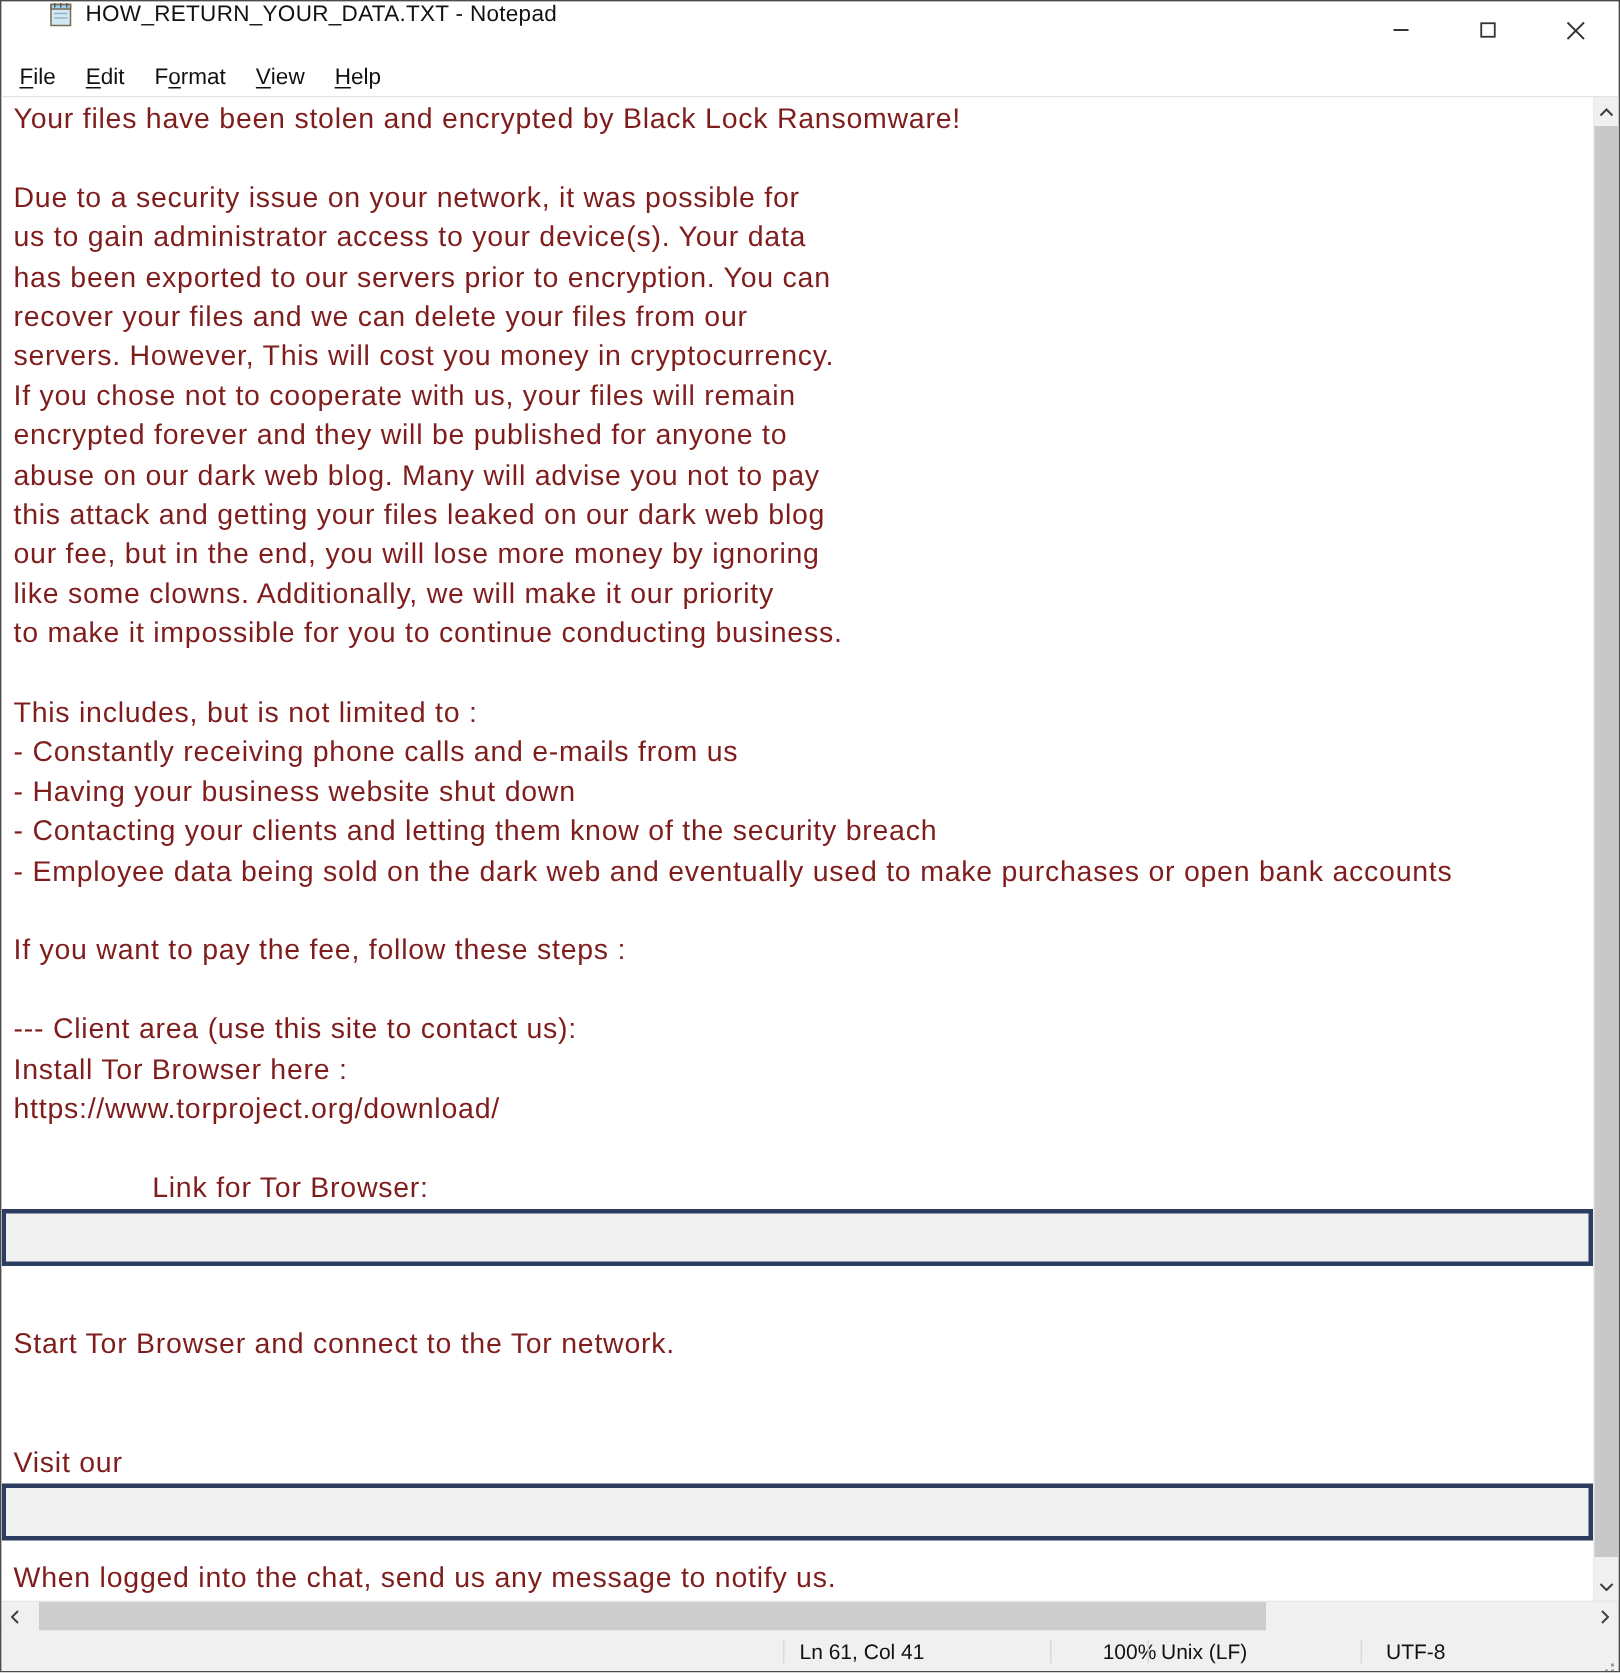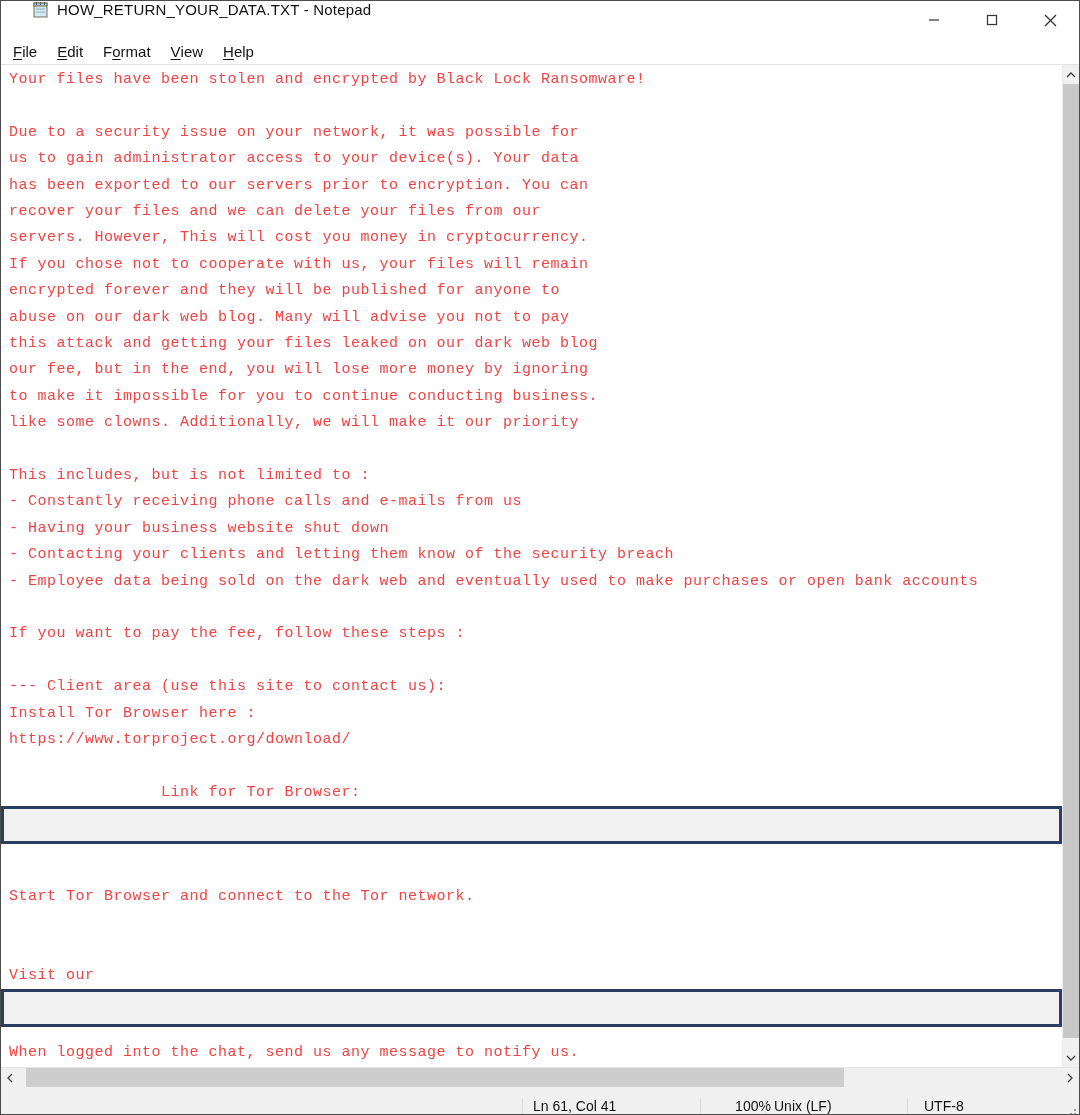--- a/index.html
+++ b/index.html
@@ -39,22 +39,22 @@
   }
   .menu-item u { text-decoration:underline; text-underline-offset:2px; }
 
   
   .content-row { flex:1 1 auto; display:flex; min-height:0; }
   .editor {
     flex:1; background:#ffffff; overflow:hidden; position:relative;
     padding:2px 0 0 8px; cursor:text;
   }
   .seg-text {
-    font-size:15px; line-height:26.4px; color:#ef4444; letter-spacing:0.5px;
-    white-space:pre; font-family:Liberation Mono, monospace;
+    font-size:19px; line-height:26.4px; color:#7f1d1d; letter-spacing:0.5px;
+    white-space:pre; font-family:Liberation Sans, sans-serif;
   }
   .seg-blank { height:26.4px; }
   .seg-box {
     height:38px; margin-left:-8px; width:calc(100% + 8px);
     background:#f1f1f1; border:3px solid #2b3e61; margin-bottom:13px;
   }
 
   
   .vscroll {
     flex:0 0 17px; background:#f0f0f0; display:flex; flex-direction:column;
@@ -73,21 +73,21 @@
     border-top:1px solid #e6e6e6;
   }
   .hscroll .arrow {
     width:18px; display:flex; align-items:center; justify-content:center; flex:0 0 auto;
   }
   .hscroll .htrack { flex:1; position:relative; }
   .hscroll .hthumb { position:absolute; left:7px; top:0; height:100%; width:818px; background:#cdcdcd; }
 
   
   .statusbar {
-    flex:0 0 27px; background:#f0f0f0; display:flex; align-items:flex-end;
+    flex:0 0 27px; background:#f0f0f0; display:flex; align-items:center;
     font-size:14px; color:#111; position:relative;
   }
   .status-cell { border-left:1px solid #d9d9d9; display:flex; align-items:center; white-space:nowrap;padding-left:40px; }
   .status-spacer { flex:1; }
   .cell-cursor  { width:178px; padding-left:10px; }
   .cell-zoom    { width:65px;  justify-content:center; }
   .cell-eol     { width:142px; padding-left:8px; }
   .cell-enc     { width:172px; padding-left:16px; }
   .resize-grip {
     position:absolute; right:3px; bottom:3px; width:2px; height:2px; background:#9a9a9a;
@@ -144,22 +144,22 @@
         <div class="seg-text">Due to a security issue on your network, it was possible for</div>
         <div class="seg-text">us to gain administrator access to your device(s). Your data</div>
         <div class="seg-text">has been exported to our servers prior to encryption. You can</div>
         <div class="seg-text">recover your files and we can delete your files from our</div>
         <div class="seg-text">servers. However, This will cost you money in cryptocurrency.</div>
         <div class="seg-text">If you chose not to cooperate with us, your files will remain</div>
         <div class="seg-text">encrypted forever and they will be published for anyone to</div>
         <div class="seg-text">abuse on our dark web blog. Many will advise you not to pay</div>
         <div class="seg-text">this attack and getting your files leaked on our dark web blog</div>
         <div class="seg-text">our fee, but in the end, you will lose more money by ignoring</div>
+        <div class="seg-text">like some clowns. Additionally, we will make it our priority</div>
         <div class="seg-text">to make it impossible for you to continue conducting business.</div>
-        <div class="seg-text">like some clowns. Additionally, we will make it our priority</div>
         <div class="seg-blank"></div>
         <div class="seg-text">This includes, but is not limited to :</div>
         <div class="seg-text">- Constantly receiving phone calls and e-mails from us</div>
         <div class="seg-text">- Having your business website shut down</div>
         <div class="seg-text">- Contacting your clients and letting them know of the security breach</div>
         <div class="seg-text">- Employee data being sold on the dark web and eventually used to make purchases or open bank accounts</div>
         <div class="seg-blank"></div>
         <div class="seg-text">If you want to pay the fee, follow these steps :</div>
         <div class="seg-blank"></div>
         <div class="seg-text">--- Client area (use this site to contact us):</div>

